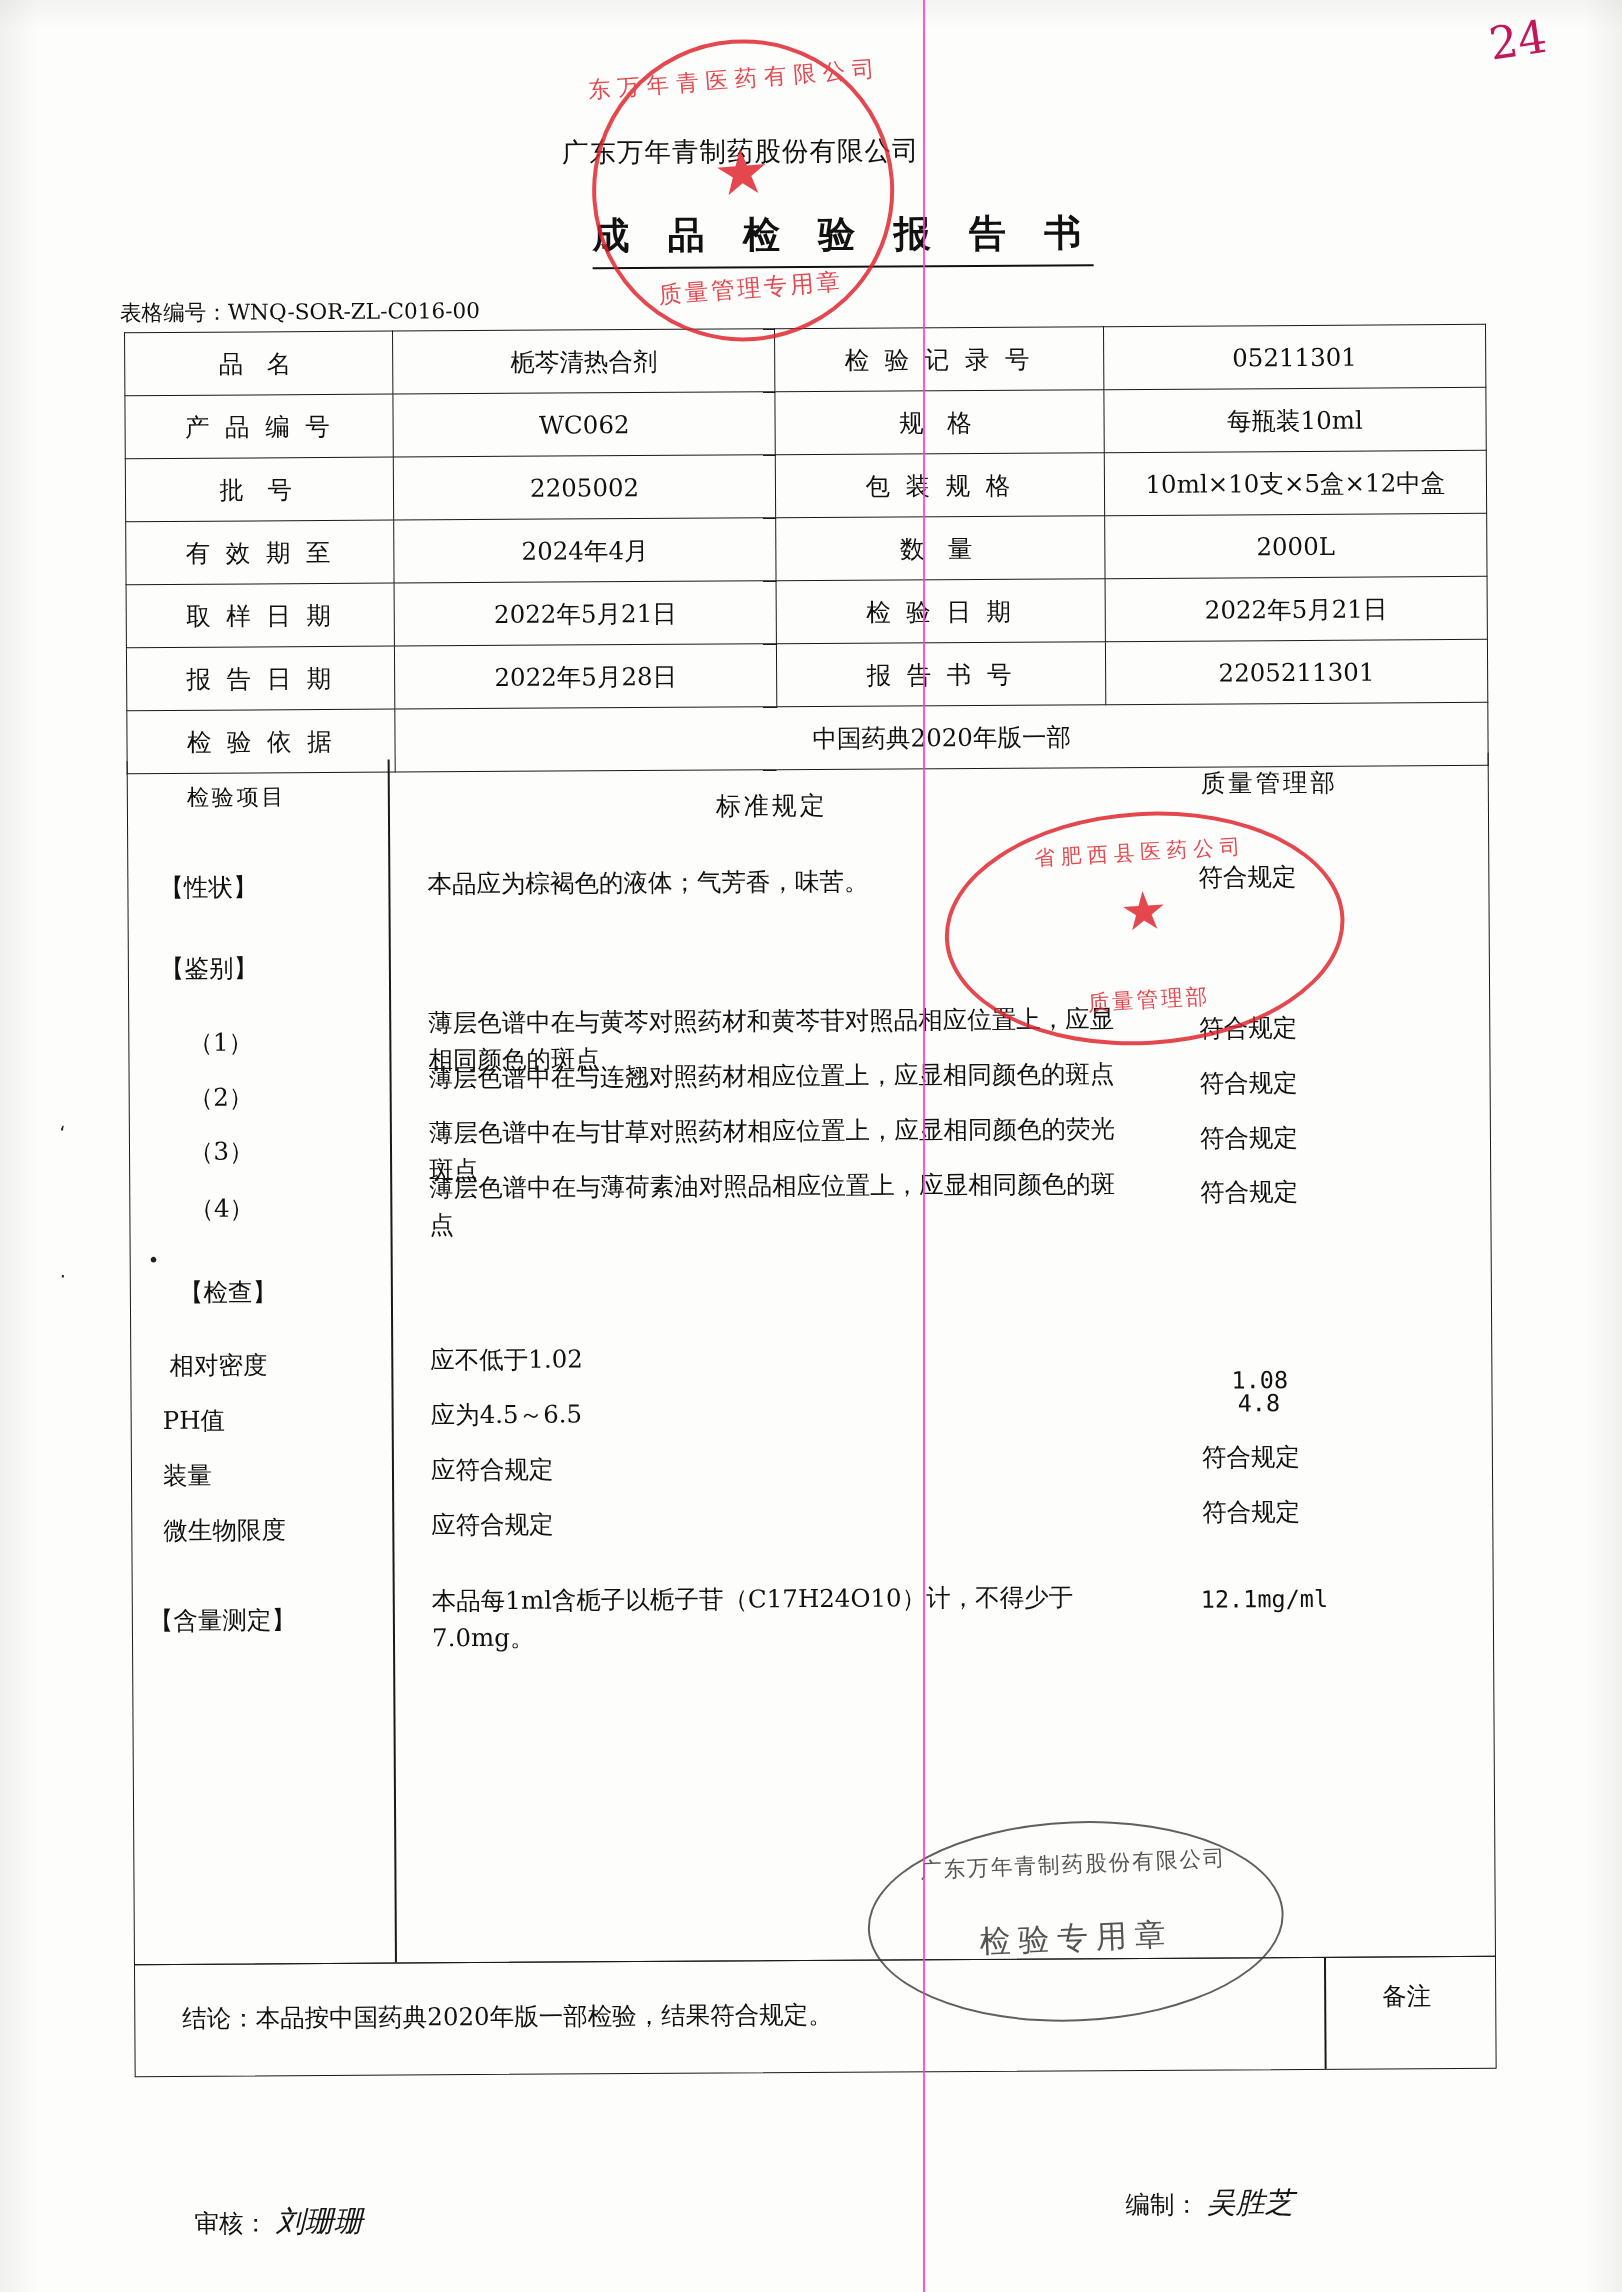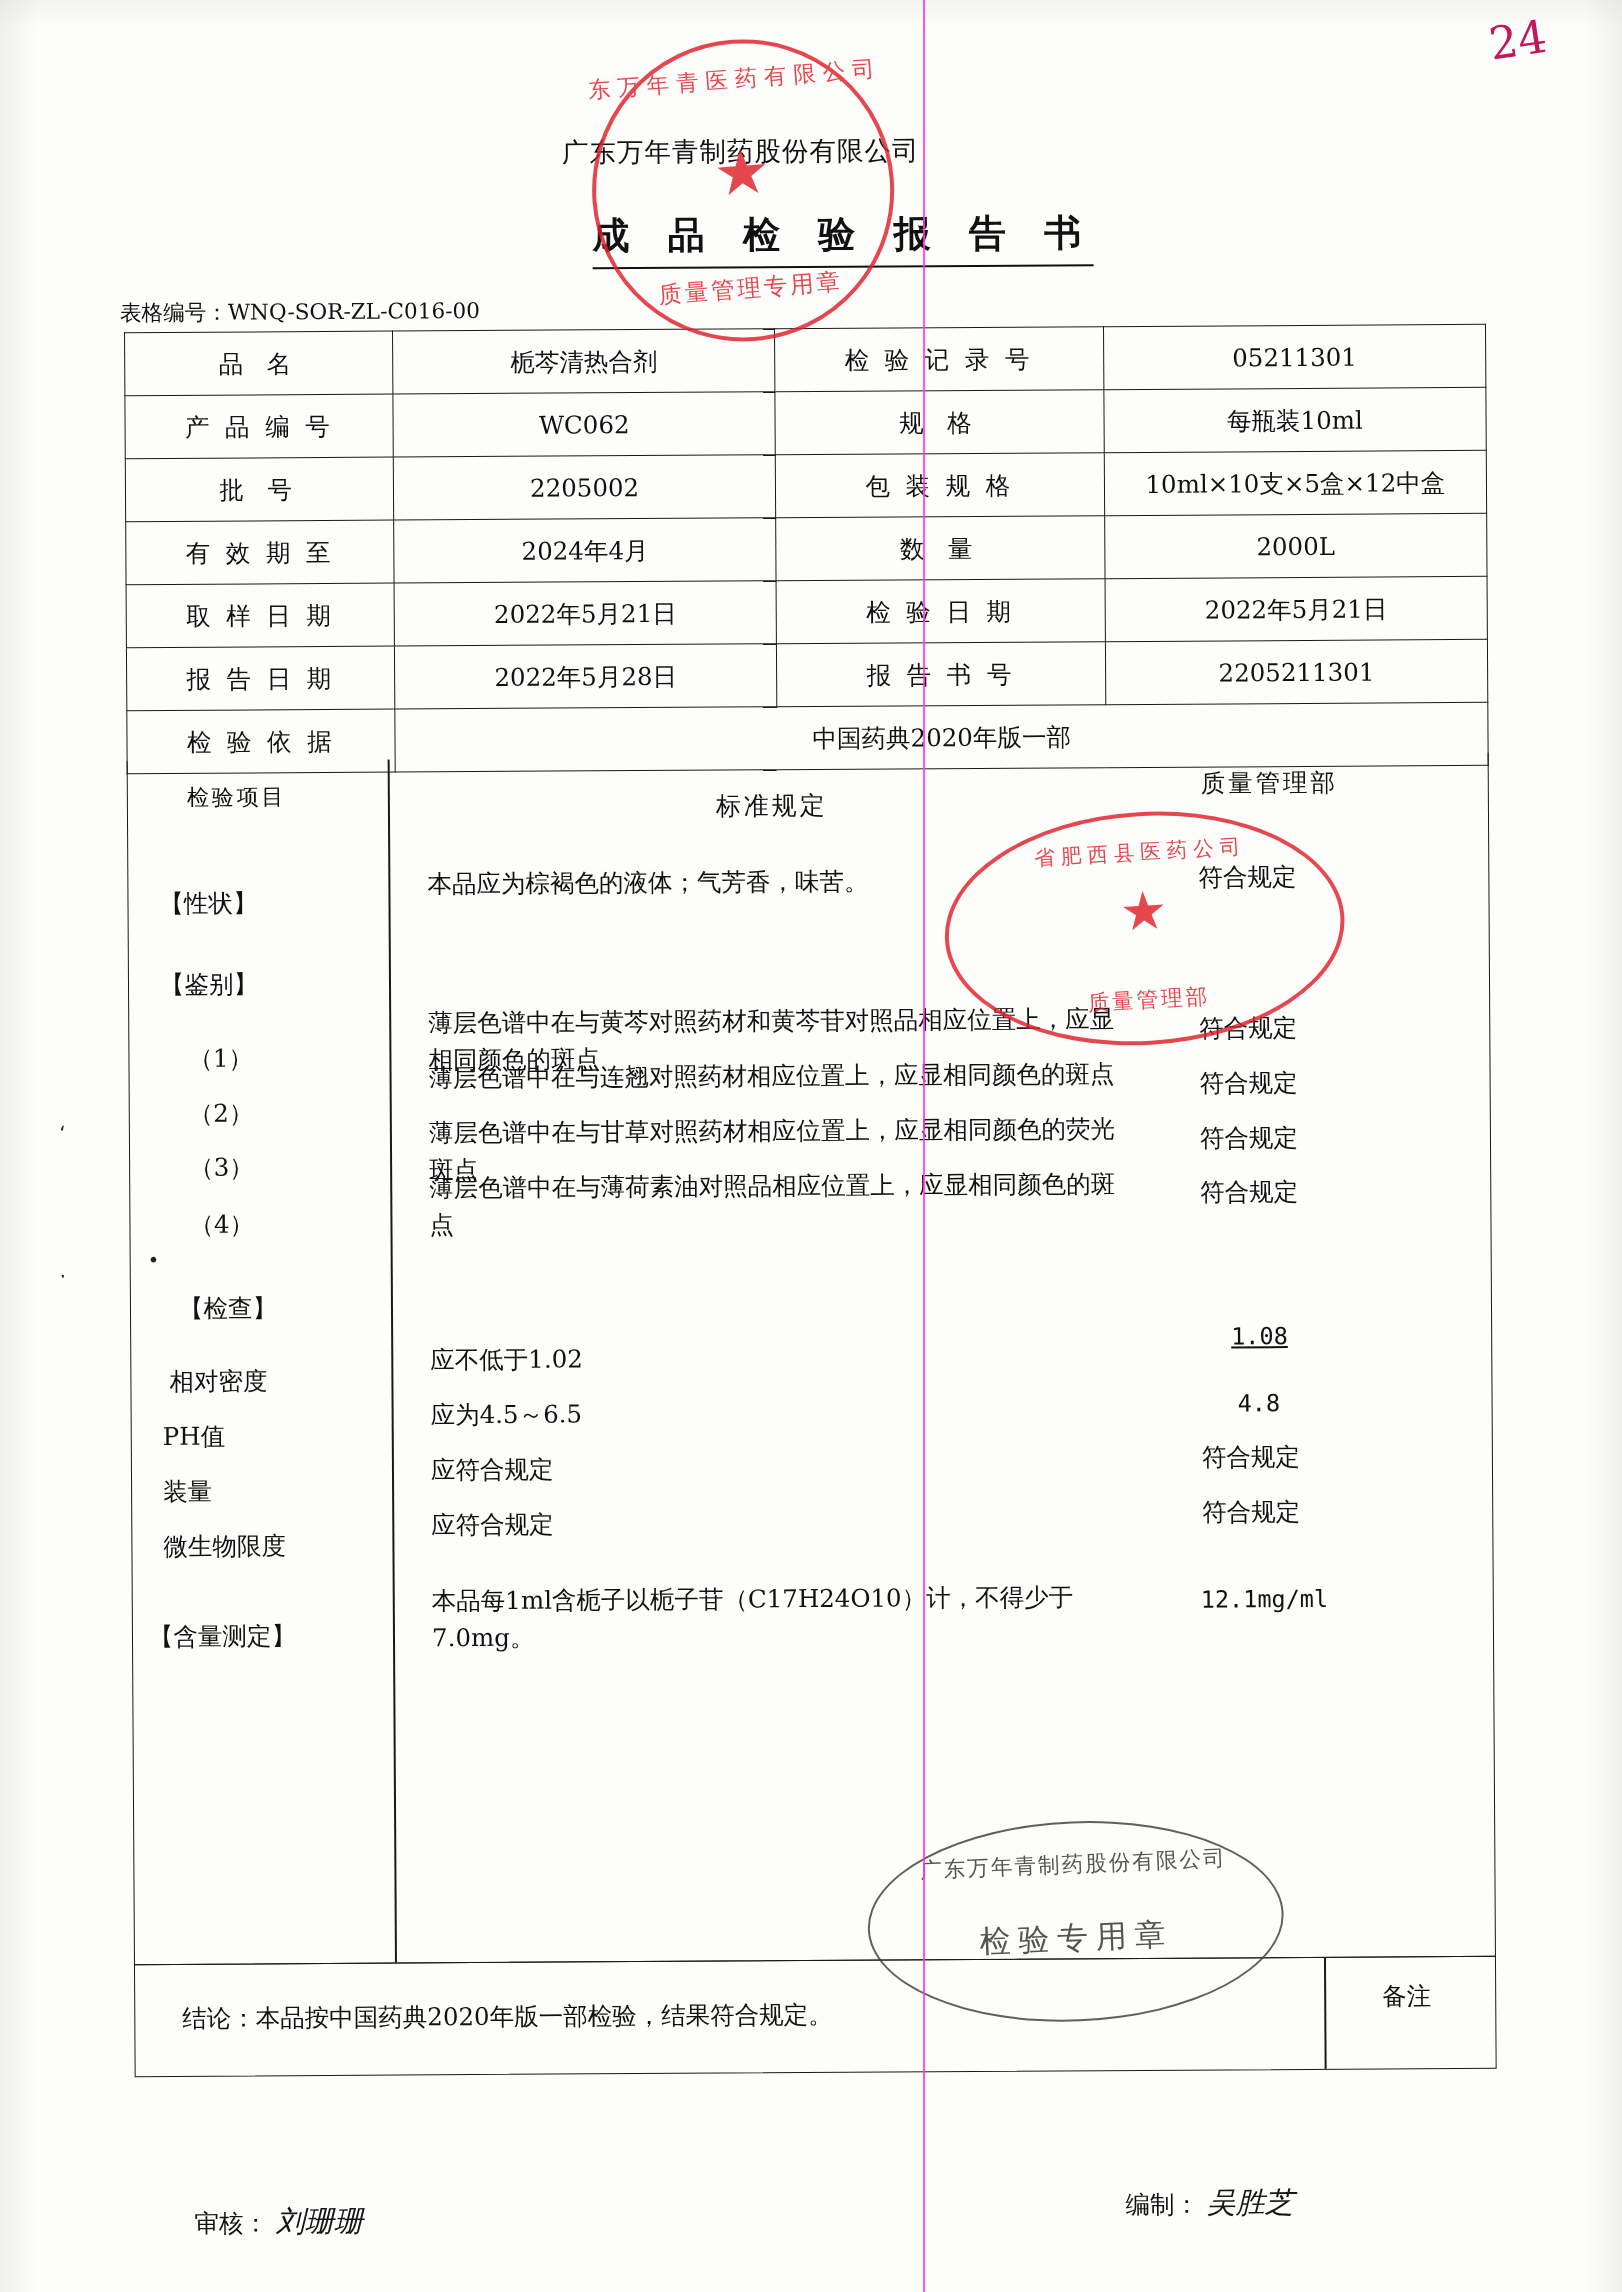--- a/index.html
+++ b/index.html
@@ -118,21 +118,21 @@
     height:59px;
   }
   .res-head .h-item{position:absolute;left:59px;top:21.6px;font-size:22px;letter-spacing:2.9px;}
   .res-head .h-std{position:absolute;left:588px;top:32px;font-size:25px;letter-spacing:2.9px;}
   .res-head .h-res{position:absolute;left:1073px;top:11.8px;font-size:24.5px;letter-spacing:2.9px;}
 
   .vline{
     position:absolute;
     top:0;bottom:0;width:1.6px;background:#1a1a1a;
   }
-  .c-item{position:absolute;font-size:24.5px;margin-top:16px;}
+  .c-item{position:absolute;font-size:24.5px;}
   .c-std{position:absolute;font-size:24.5px;line-height:37px;width:686px;}
   .c-res{position:absolute;font-size:24.5px;}
   .c-res.num{font-family:"DejaVu Sans Mono","Liberation Mono",monospace;font-size:23.5px;}
 
   
   .concl{
     position:absolute;
     left:129px;top:1960px;
     width:1362px;height:113px;
     border:1.6px solid #1a1a1a;
@@ -318,21 +318,21 @@
       <div class="c-res" style="left:1070px;top:367px;">符合规定</div>
 
       <div class="c-item" style="left:59px;top:431px;">（4）</div>
       <div class="c-std" style="left:299px;top:410px;">薄层色谱中在与薄荷素油对照品相应位置上，应显相同颜色的斑点</div>
       <div class="c-res" style="left:1070px;top:421px;">符合规定</div>
 
       <div class="c-item" style="left:48px;top:515px;">【检查】</div>
 
       <div class="c-item" style="left:38px;top:588px;">相对密度</div>
       <div class="c-std" style="left:299px;top:582px;">应不低于1.02</div>
-      <div class="c-res num" style="left:1100px;top:568px;text-decoration:underline;">1.08</div>
+      <div class="c-res num" style="left:1100px;top:612px;">1.08</div>
 
       <div class="c-item" style="left:31px;top:643px;">PH值</div>
       <div class="c-std" style="left:299px;top:637px;">应为4.5～6.5</div>
       <div class="c-res num" style="left:1106px;top:635px;">4.8</div>
 
       <div class="c-item" style="left:31px;top:698px;">装量</div>
       <div class="c-std" style="left:299px;top:692px;">应符合规定</div>
       <div class="c-res" style="left:1070px;top:686px;">符合规定</div>
 
       <div class="c-item" style="left:31px;top:753px;">微生物限度</div>

